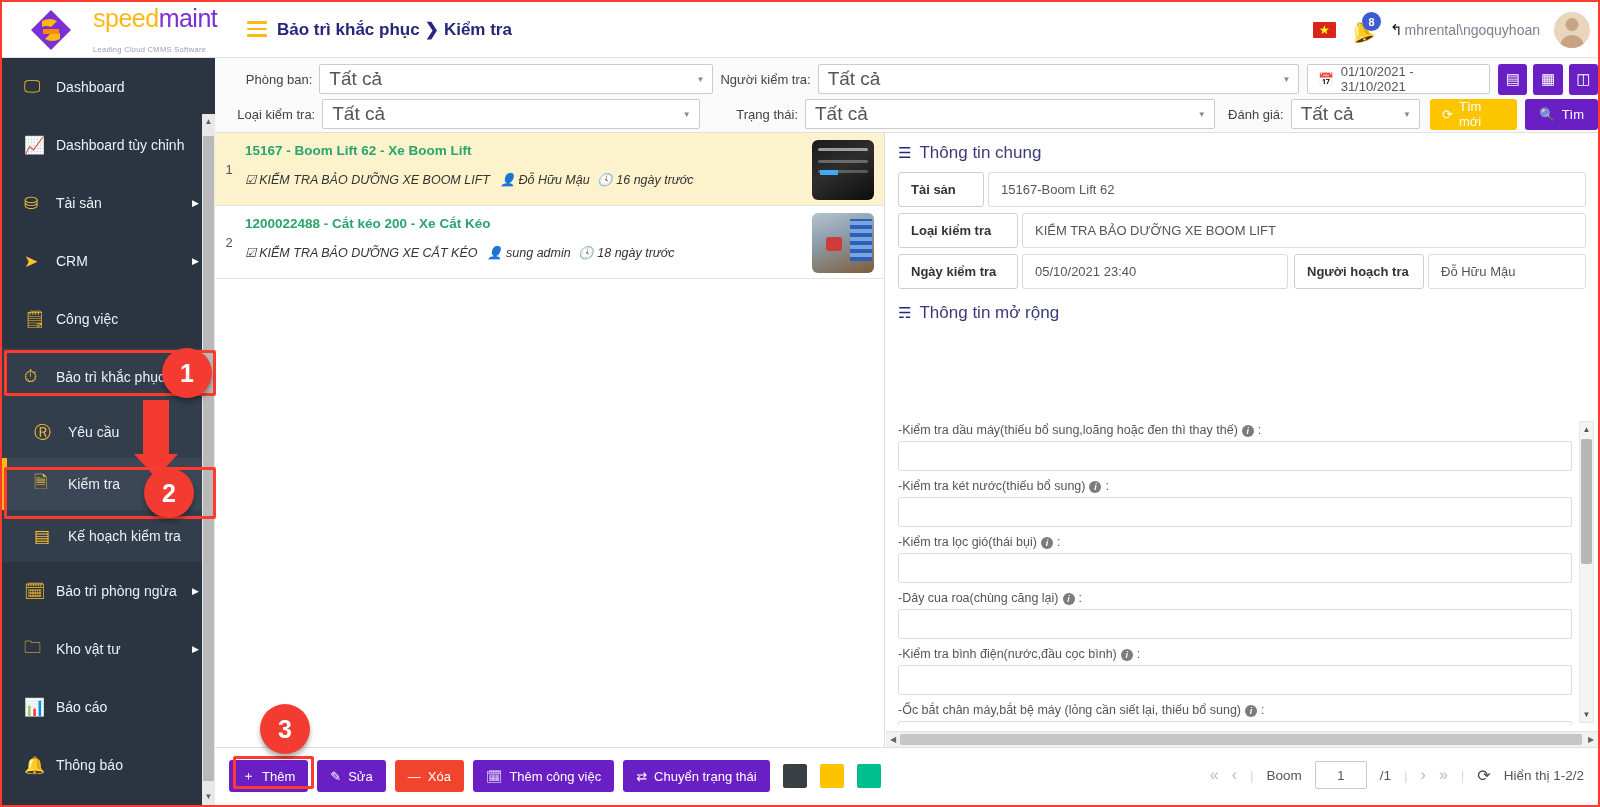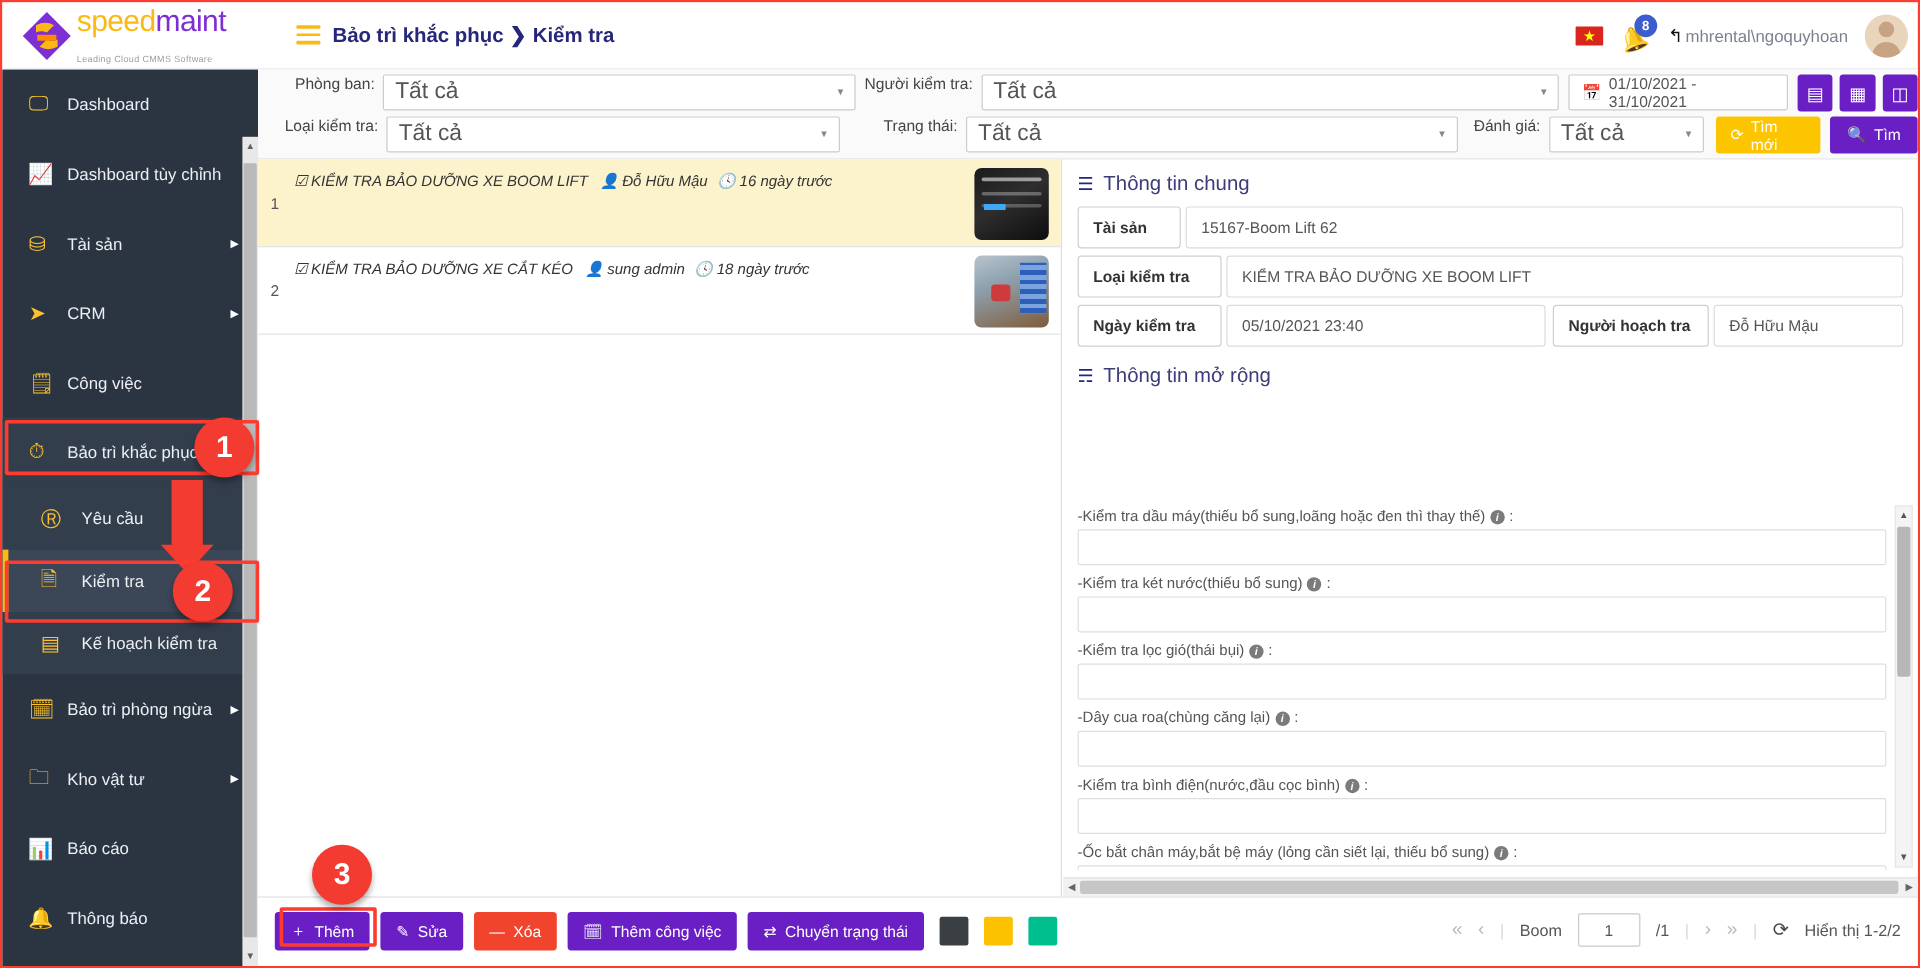--- a/index.html
+++ b/index.html
@@ -8,21 +8,21 @@
     font-family: "Liberation Sans", sans-serif;
     font-size: 13px;
     color:#333;
     background:#fff;
     position:relative;
   }
   .app { position:absolute; inset:0; border:2px solid #ff3b30; }
 
   
   .header { position:absolute; left:0; top:0; width:100%; height:56px; background:#fff; border-bottom:1px solid #e3e3e3; }
-  .logo-zone { position:absolute; left:0; top:0; width:228px; height:56px; display:flex; align-items:center; padding-left:16px; gap:4px; }
+  .logo-zone { position:absolute; left:0; top:0; width:228px; height:56px; display:flex; align-items:center; padding-left:28px; gap:21px; }
   .logo-mark { width:42px; height:42px; position:relative; flex:0 0 auto; }
   .logo-text { line-height:1; }
   .logo-word { font-size:25px; letter-spacing:-0.5px; font-weight:400; }
   .logo-word .sp { color:#fdb913; }
   .logo-word .mt { color:#7b2fd4; }
   .logo-sub { font-size:7.5px; color:#9aa0a6; letter-spacing:0.3px; margin-top:15px; }
 
   .hamburger { position:absolute; left:245px; top:19px; width:20px; height:16px; cursor:pointer; }
   .hamburger i { display:block; height:2.5px; background:#fdb913; margin-bottom:4px; border-radius:1px; }
   .breadcrumb { position:absolute; left:275px; top:17px; font-size:17px; font-weight:bold; color:#26267a; white-space:nowrap; }
@@ -55,21 +55,21 @@
   .sb-scroll { position:absolute; right:0; top:56px; width:13px; bottom:0; background:#e8e8e8; }
   .sb-scroll .thumb { position:absolute; left:1px; width:11px; top:22px; height:645px; background:#b9b9b9; border-radius:1px; }
   .sb-scroll .arr { position:absolute; left:0; width:13px; height:16px; color:#5f5f5f; font-size:8px; text-align:center; line-height:16px; }
   .sb-scroll .arr.up { top:0; } .sb-scroll .arr.dn { bottom:0; }
 
   
   .content { position:absolute; left:213px; top:56px; right:0; bottom:0; background:#fff; }
 
   
   .filters { position:absolute; left:0; top:0; right:0; height:75px; background:#fafafa; border-bottom:1px solid #e1e1e1; }
-  .frow { position:absolute; left:0; right:0; height:34px; display:flex; }
+  .frow { position:absolute; left:0; right:0; height:34px; display:flex; align-items:center; }
   .frow.r1 { top:4px; } .frow.r2 { top:39px; }
   .flabel { font-size:13px; color:#444; text-align:right; padding-right:7px; white-space:nowrap; }
   .fselect { height:30px; border:1px solid #ccc; background:#fff; position:relative; display:flex; align-items:center;
              padding:0 22px 0 9px; font-size:19px; color:#555; border-radius:2px; cursor:pointer; }
   .fselect:after { content:"▼"; position:absolute; right:8px; top:50%; transform:translateY(-50%); font-size:8px; color:#888; }
   .dfield { height:30px; border:1px solid #ccc; background:#fff; display:flex; align-items:center; gap:6px;
             padding:0 10px; font-size:13px; color:#555; border-radius:2px; cursor:pointer; }
   .vbtn { width:31px; height:31px; background:#6a1fc4; color:#fff; border-radius:3px; display:flex; align-items:center;
           justify-content:center; font-size:15px; cursor:pointer; }
   .btn-yellow { height:31px; background:#fdc500; color:#fff; border-radius:3px; display:flex; align-items:center; gap:6px;
@@ -296,40 +296,42 @@
           <span>Tìm</span>
         </div>
       </div>
     </div>
 
     <div class="listpanel">
       <div id="list-rows">
           <div class="lrow sel">
             <div class="num">1</div>
             <div class="body">
+              <div class="ttl">15167 - Boom Lift 62 - Xe Boom Lift</div>
               <div class="meta">
                 <span class="seg">
                   <span>☑</span>
                   <span>KIỂM TRA BẢO DƯỠNG XE BOOM LIFT</span>
                 </span>
                 <span class="seg" style="margin-left:6px">
                   <span>👤</span>
                   <span>Đỗ Hữu Mậu</span>
                 </span>
                 <span class="seg" style="margin-left:4px">
                   <span>🕓</span>
                   <span>16 ngày trước</span>
                 </span>
               </div>
             </div>
             <div class="thumb th1"></div>
           </div>
           <div class="lrow">
             <div class="num">2</div>
             <div class="body">
+              <div class="ttl">1200022488 - Cắt kéo 200 - Xe Cắt Kéo</div>
               <div class="meta">
                 <span class="seg">
                   <span>☑</span>
                   <span>KIỂM TRA BẢO DƯỠNG XE CẮT KÉO</span>
                 </span>
                 <span class="seg" style="margin-left:6px">
                   <span>👤</span>
                   <span>sung admin</span>
                 </span>
                 <span class="seg" style="margin-left:4px">

